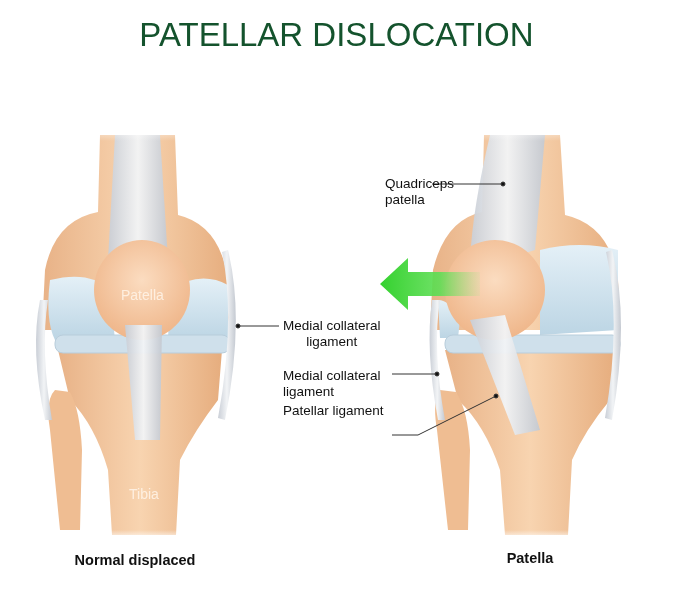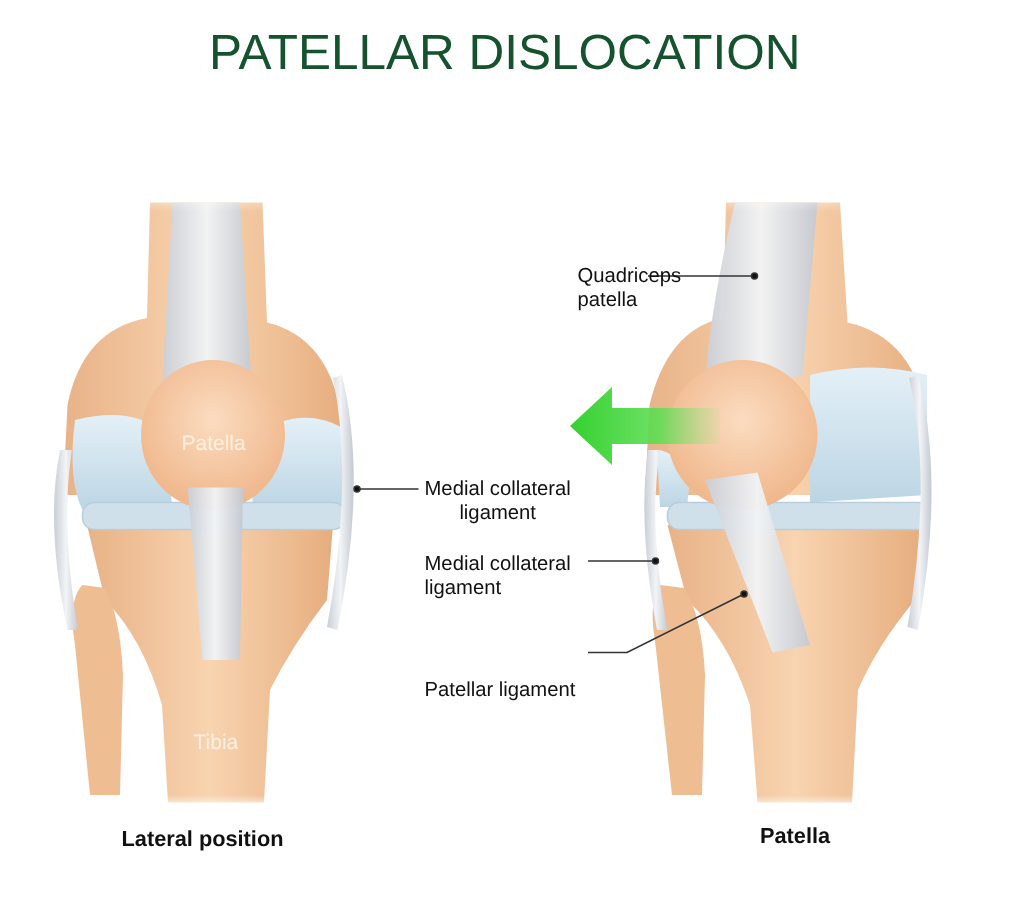--- a/index.html
+++ b/index.html
@@ -117,22 +117,22 @@
   <div>patella</div>
 </div>
 <div class="lbl" style="left:283px;top:318px;text-align:center;">
   <div>Medial collateral</div>
   <div>ligament</div>
 </div>
 <div class="lbl" style="left:283px;top:368px;">
   <div>Medial collateral</div>
   <div>ligament</div>
 </div>
-<div class="lbl" style="left:283px;top:452px;">
+<div class="lbl" style="left:283px;top:403px;">
   <div>Patellar ligament</div>
 </div>
 
 <div class="caption" style="left:60px;top:552px;width:150px;">
-  <div>Lateral position</div>
+  <div>Normal displaced</div>
 </div>
 <div class="caption" style="left:470px;top:550px;width:120px;">
   <div>Patella</div>
 </div>
 
 </body></html>

